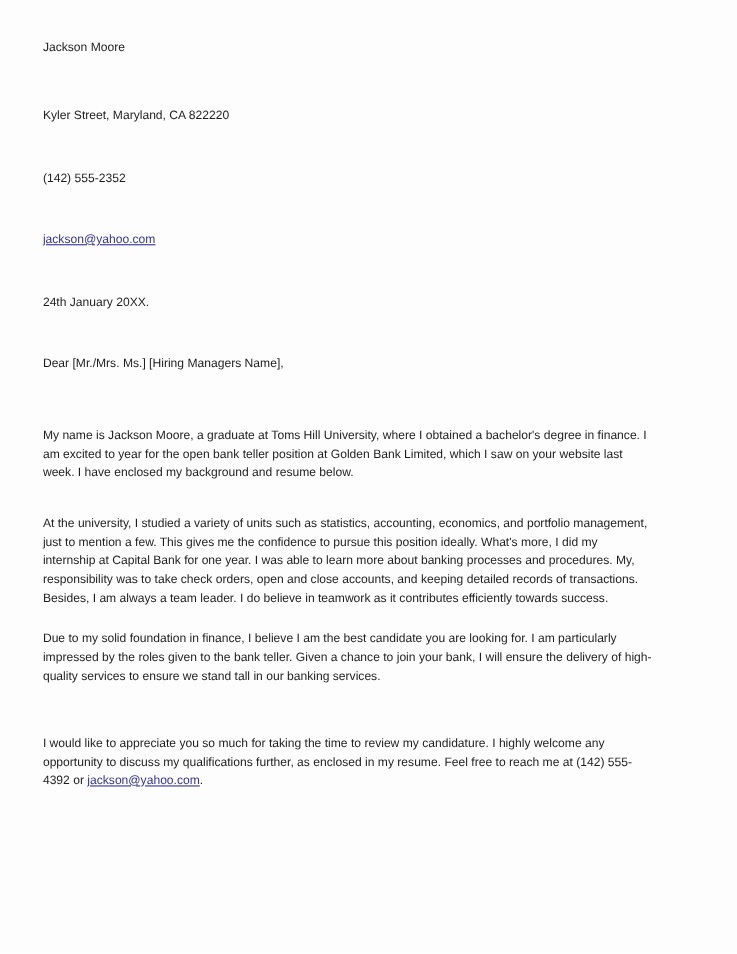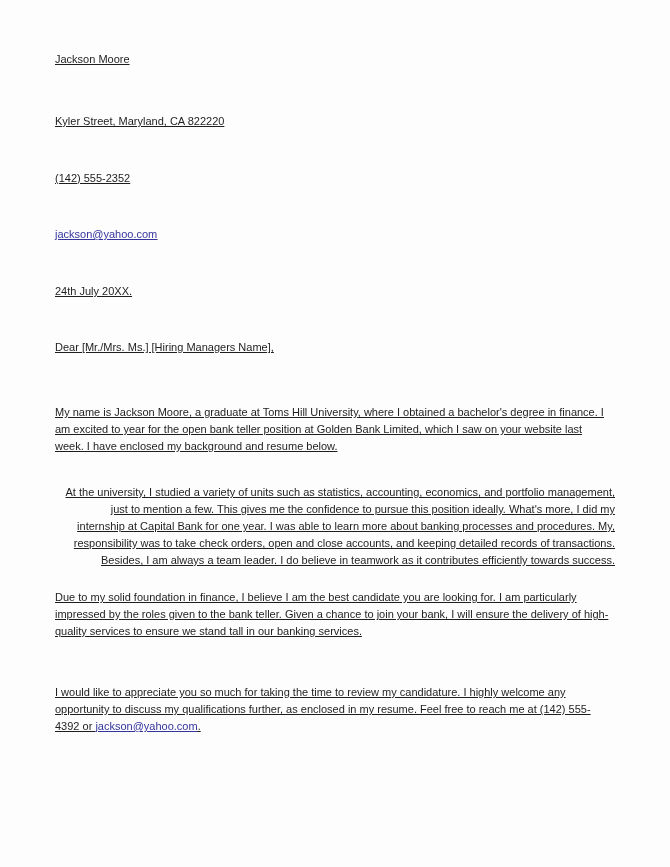--- a/index.html
+++ b/index.html
@@ -14,31 +14,30 @@
     box-sizing: border-box;
     background: #fdfdfd;
     padding: 35px 39px 0 39px;
     overflow: hidden;
     font-family: "Liberation Sans", "DejaVu Sans", sans-serif;
     font-size: 11px;
     line-height: 17px;
     color: #1e1e1e;
   }
   .page p {
-    margin: 16px;
+    margin: 0;
     white-space: pre; 
-    text-decoration: underline;
   }
   .mt-address   { margin-top: 45px !important; }
   .mt-phone     { margin-top: 40px !important; }
   .mt-email     { margin-top: 39px !important; }
   .mt-date      { margin-top: 40px !important; }
   .mt-salute    { margin-top: 39px !important; }
   .mt-p1        { margin-top: 48px !important; }
-  .mt-p2        { margin-top: 29px !important; text-align: right; }
+  .mt-p2        { margin-top: 29px !important; }
   .mt-p3        { margin-top: 20px !important; }
   .mt-p4        { margin-top: 44px !important; }
   .mt-closing   { margin-top: 38px !important; }
   .mt-signature { margin-top: 11px !important; }
   a.email-link {
     color: #34349e;
     text-decoration: underline;
     cursor: pointer;
     text-align: center;
   }
@@ -49,21 +48,21 @@
 <div class="page">
 
   <p>Jackson Moore</p>
 
   <p class="mt-address">Kyler Street, Maryland, CA 822220</p>
 
   <p class="mt-phone">(142) 555-2352</p>
 
   <p class="mt-email"><a href="#" class="email-link">jackson@yahoo.com</a></p>
 
-  <p class="mt-date">24th July 20XX.</p>
+  <p class="mt-date">24th January 20XX.</p>
 
   <p class="mt-salute">Dear [Mr./Mrs. Ms.] [Hiring Managers Name],</p>
 
   <p class="mt-p1">My name is Jackson Moore, a graduate at Toms Hill University, where I obtained a bachelor's degree in finance. I
 am excited to year for the open bank teller position at Golden Bank Limited, which I saw on your website last
 week. I have enclosed my background and resume below.</p>
 
   <p class="mt-p2">At the university, I studied a variety of units such as statistics, accounting, economics, and portfolio management,
 just to mention a few. This gives me the confidence to pursue this position ideally. What's more, I did my
 internship at Capital Bank for one year. I was able to learn more about banking processes and procedures. My,

